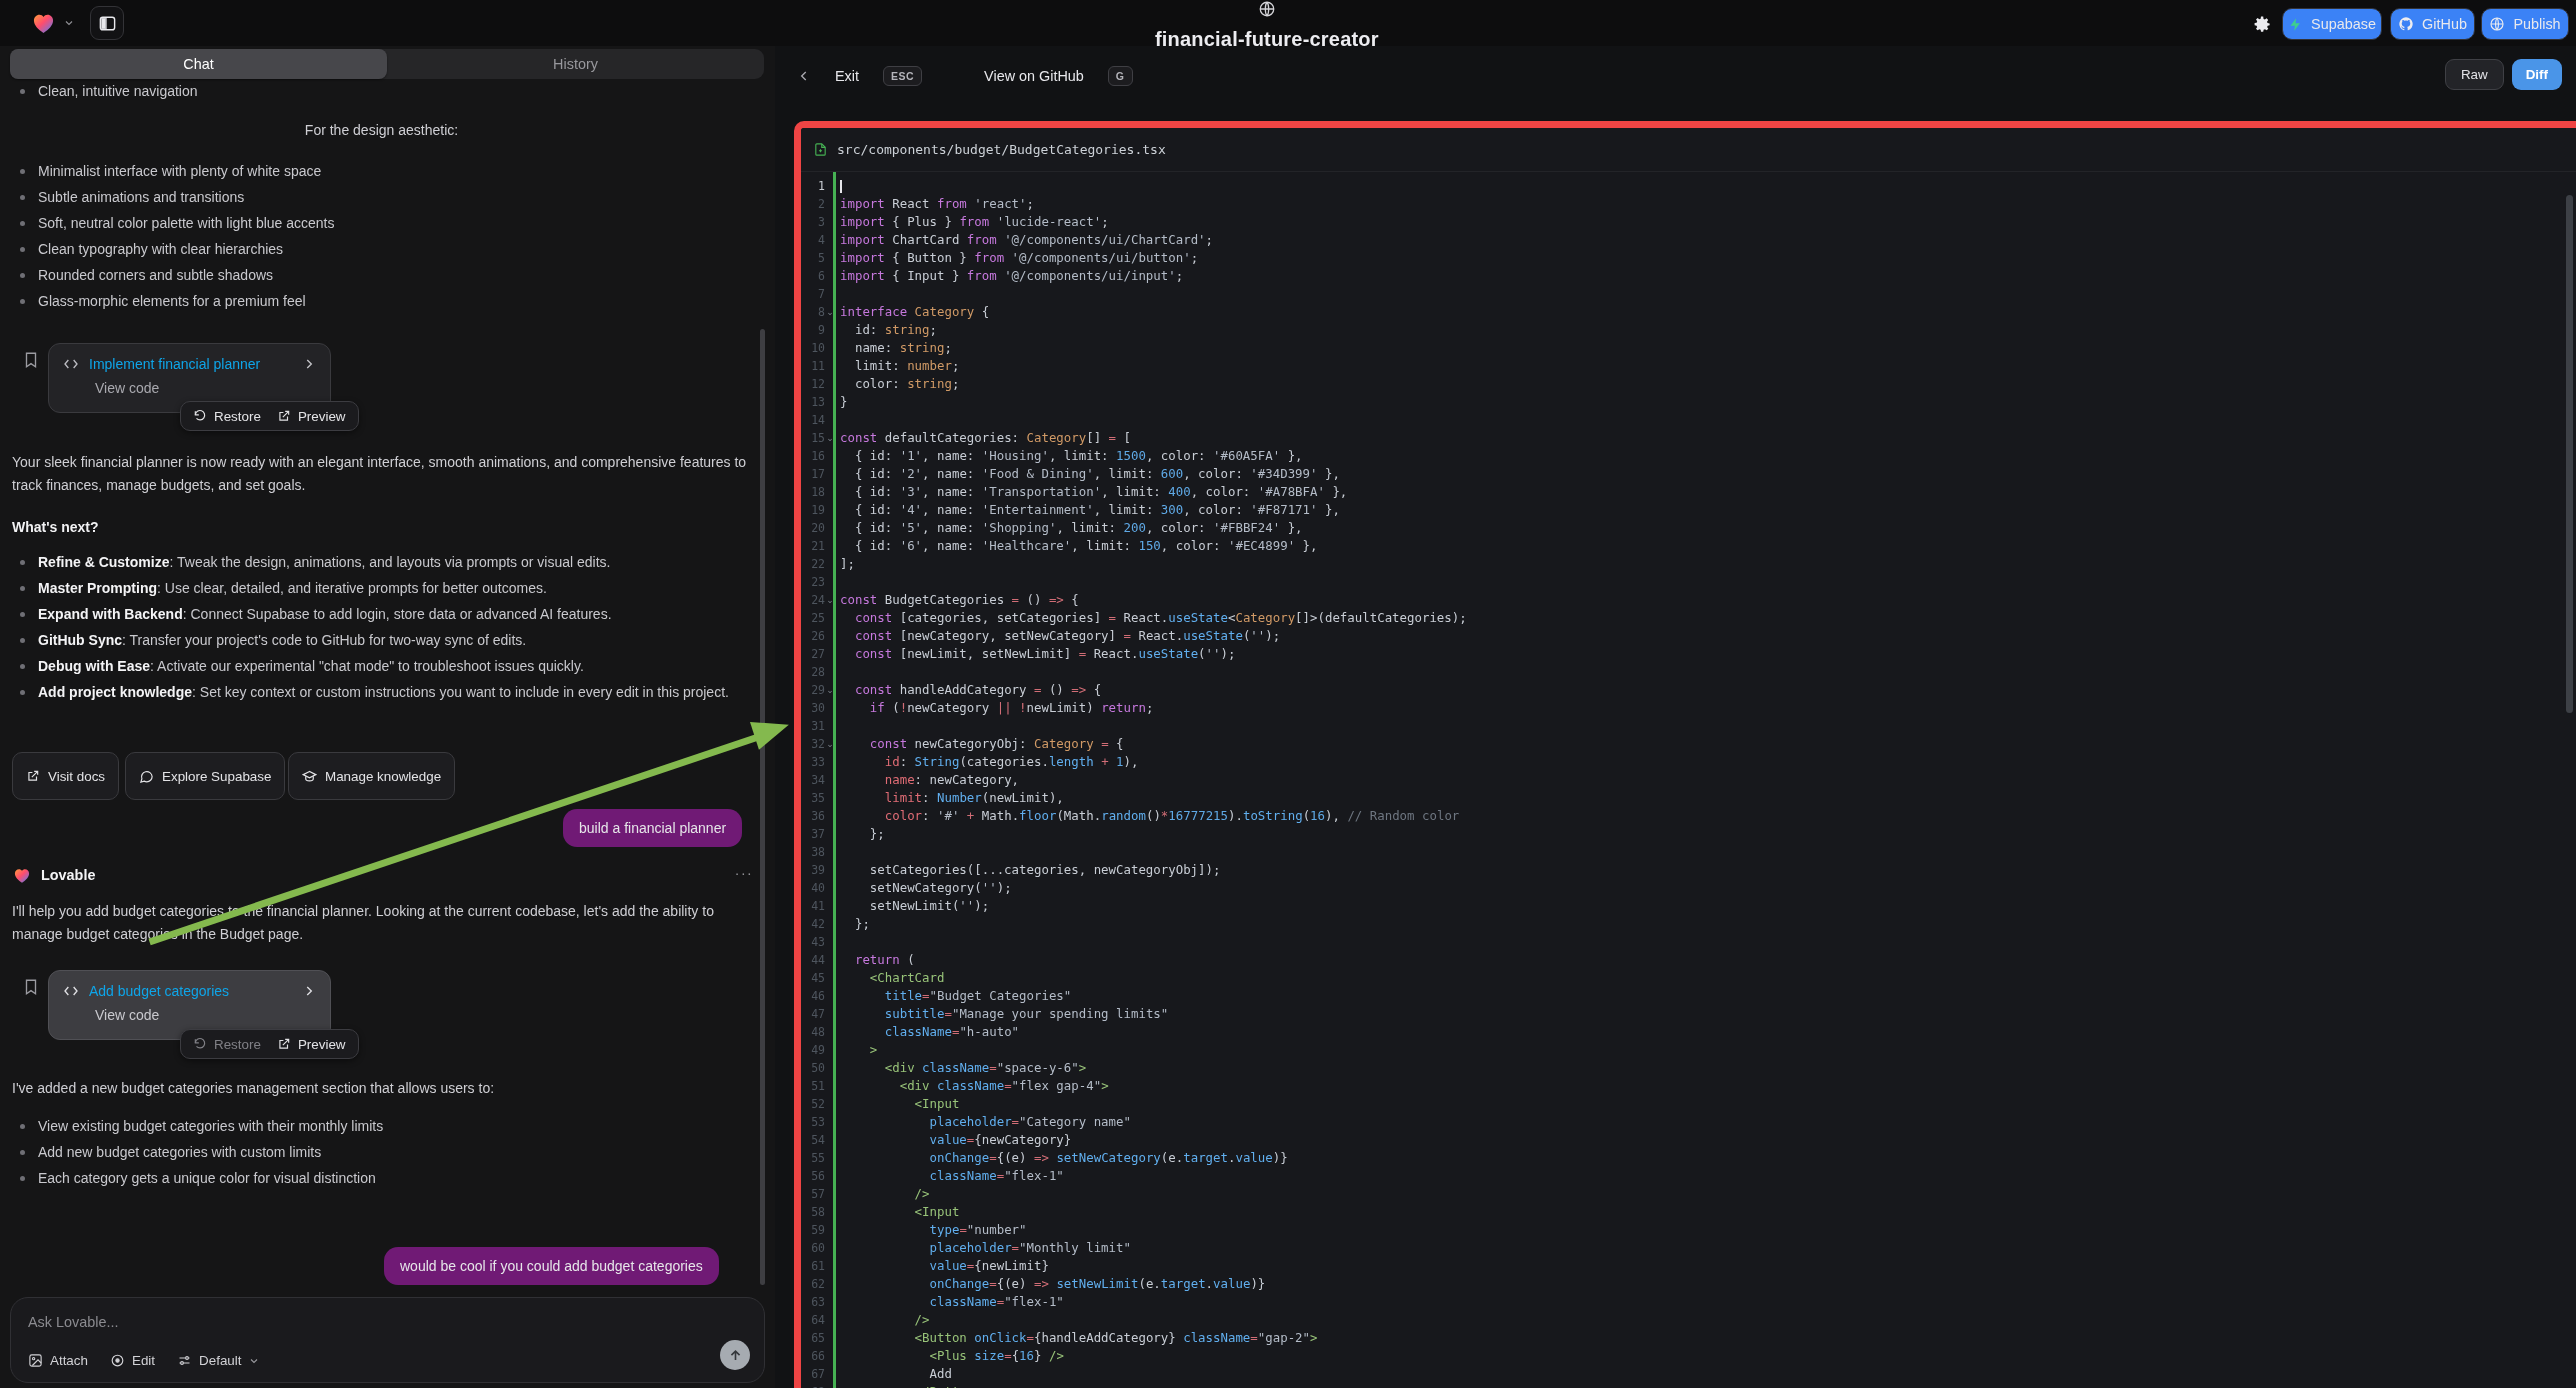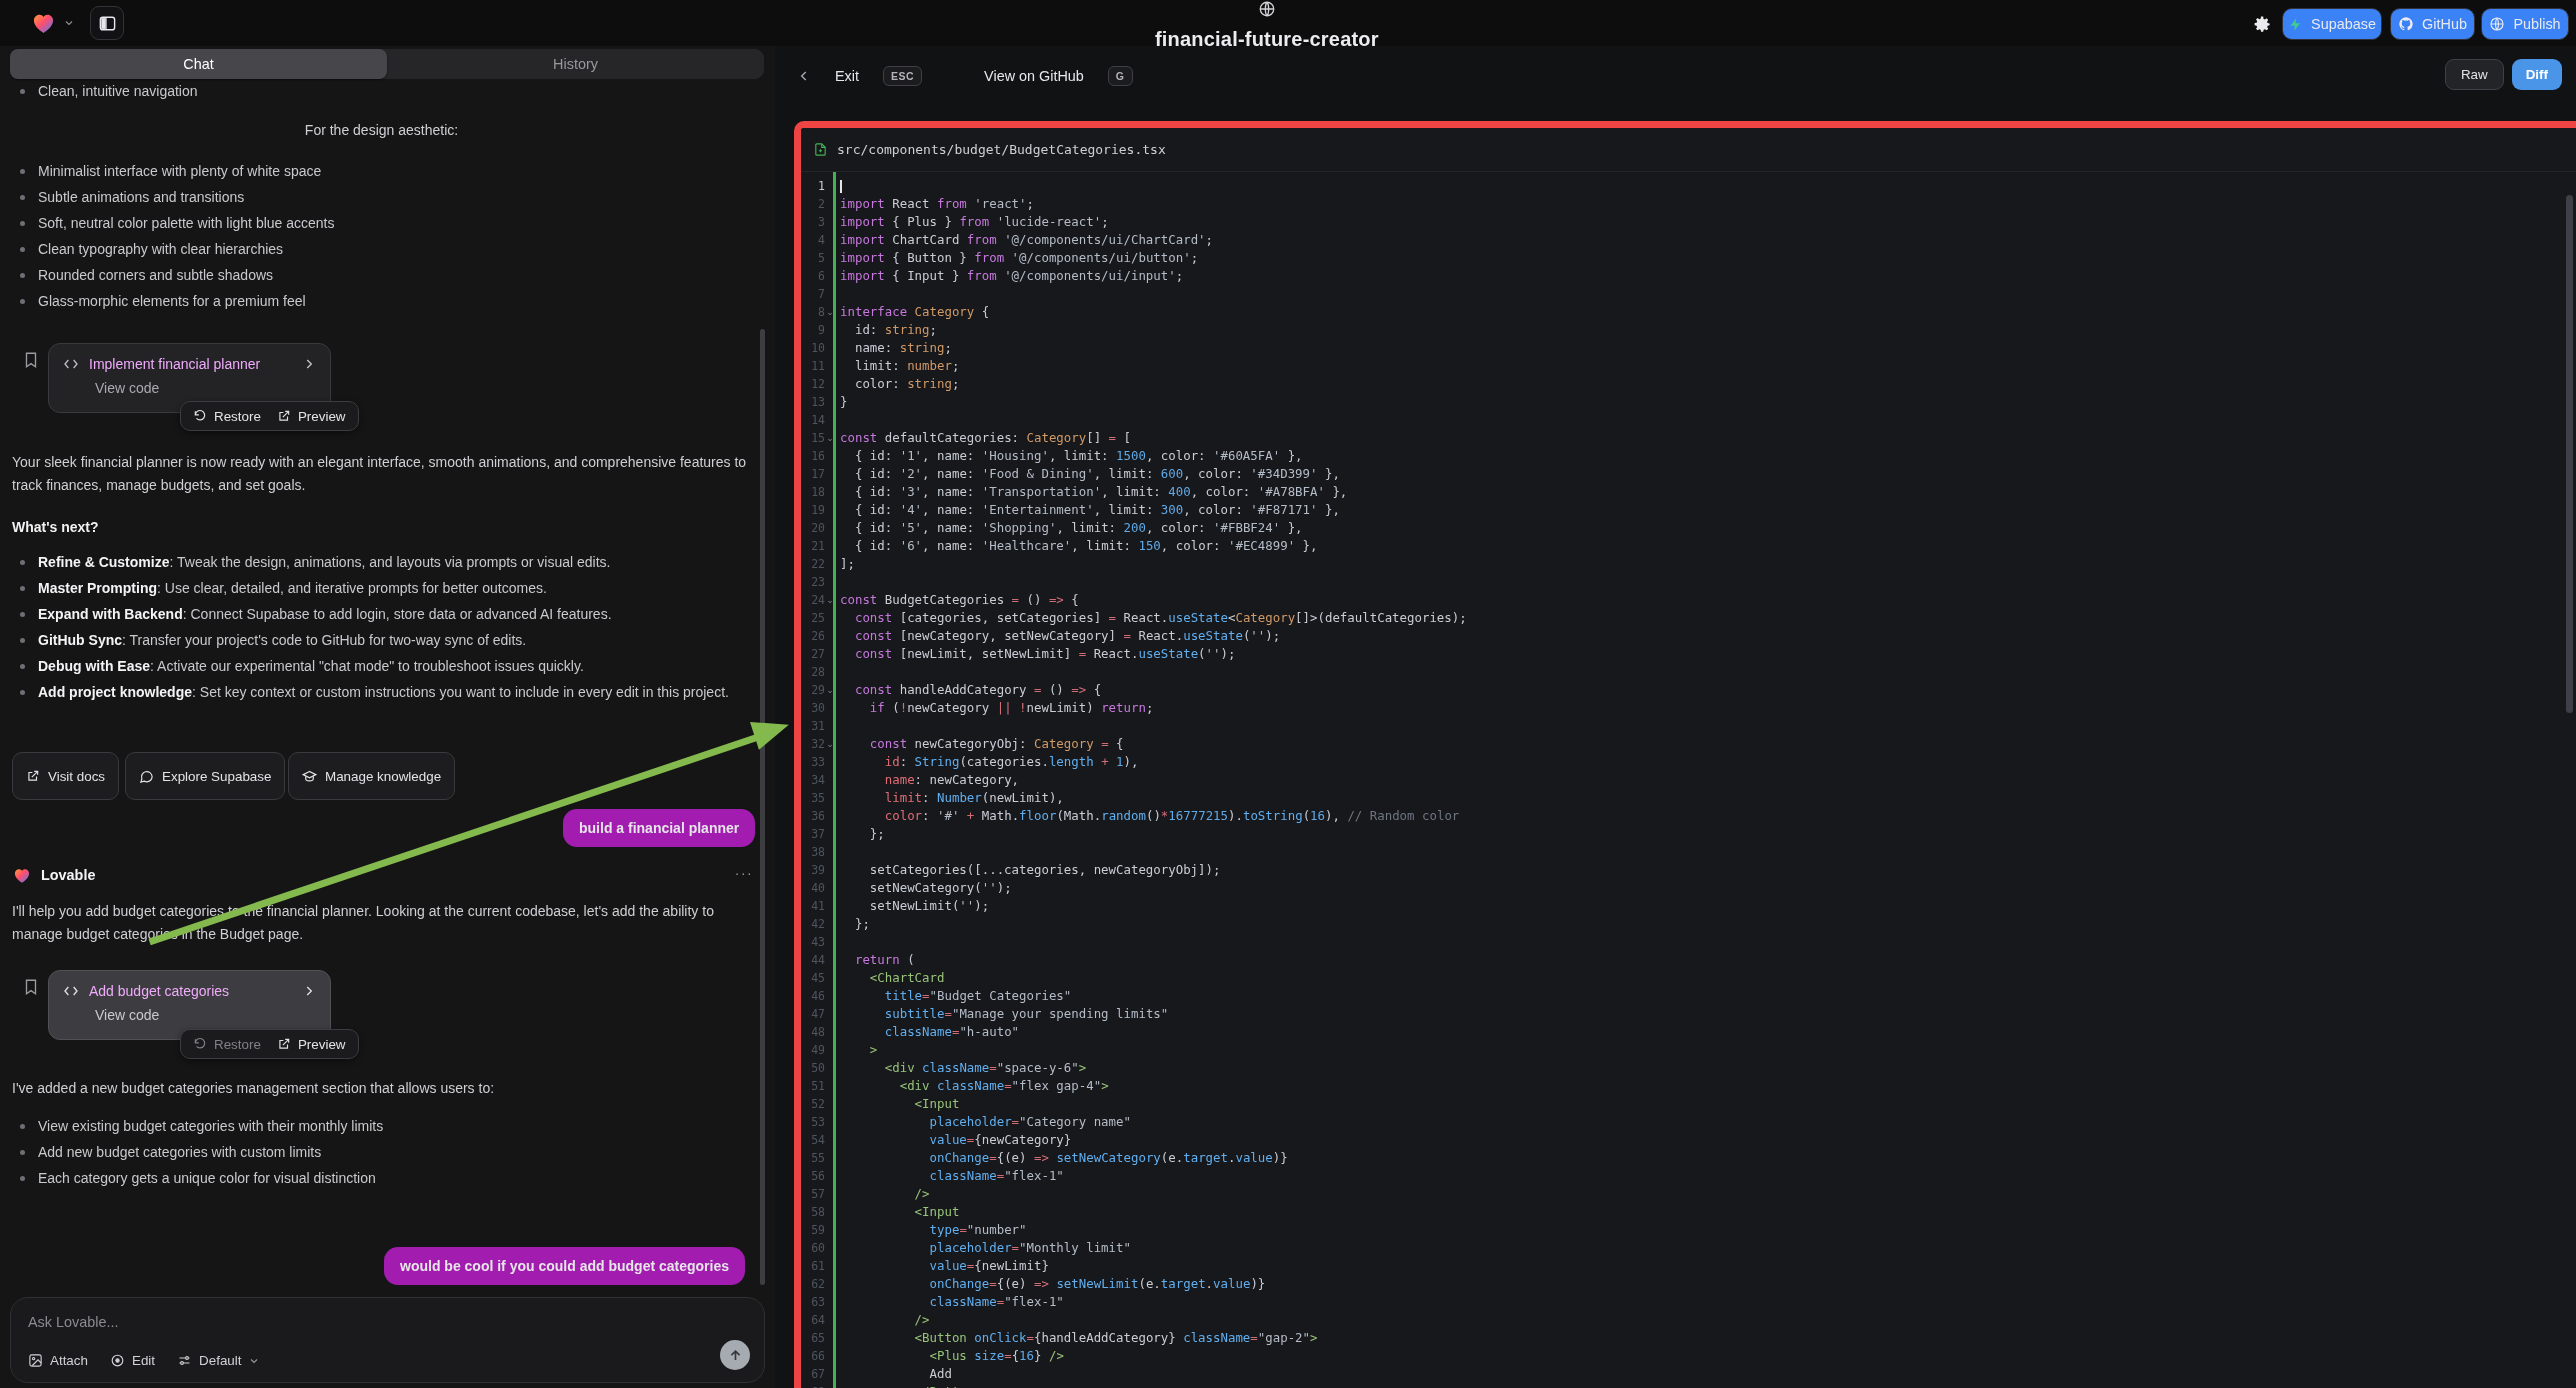--- a/index.html
+++ b/index.html
@@ -26,29 +26,29 @@
   .chat-body { position:absolute; left:0; top:0; width:775px; height:1342px; }
   .p-abs { position:absolute; left:12px; width:739px; font-size:14px; color:#cfcfd4; line-height:23px; }
   .heading { font-weight:700; color:#f2f2f4; }
   ul.blist { list-style:none; }
   ul.blist li { position:relative; padding-left:38px; line-height:26px; color:#c9c9ce; font-size:14px; }
   ul.blist li .dot { position:absolute; left:20px; top:11px; width:5px; height:5px; border-radius:50%; background:#6f6f75; }
   ul.blist li b { color:#f4f4f6; font-weight:700; }
 
   .ver-card { position:absolute; left:48px; width:283px; height:70px; border-radius:12px; border:1px solid #3a3a3e; background:#232326; padding:12px 14px; }
   .ver-card.selected { background:#3d3d41; border-color:#505055; }
-  .ver-row { display:flex; align-items:center; gap:10px; color:#f0abfc; font-size:14px; font-weight:500; }
+  .ver-row { display:flex; align-items:center; gap:10px; color:#0ea5e9; font-size:14px; font-weight:500; }
   .ver-row .grow { flex:1; }
   .ver-link { margin-left:32px; margin-top:8px; font-size:14px; color:#a9a9af; }
   .bookmark { position:absolute; left:22px; color:#9b9ba1; }
   .pill { position:absolute; left:180px; height:30px; border:1px solid #3c3c41; background:#1b1b1e; border-radius:10px; display:flex; align-items:center; gap:16px; padding:0 12px; font-size:13.4px; color:#e3e3e6; box-shadow:0 2px 6px rgba(0,0,0,.45); }
   .pill .item { display:flex; align-items:center; gap:7px; }
   .pill .dim { color:#808086; }
 
-  .chip { position:absolute; background:#a21caf; color:#e6e6e9; font-size:14px; border-radius:14px; padding:11px 16px;font-weight:bold; }
+  .chip { position:absolute; background:#701a75; color:#e6e6e9; font-size:14px; border-radius:14px; padding:11px 16px; }
 
   .lovable-row { position:absolute; left:12px; display:flex; align-items:center; gap:9px; color:#f4f4f6; font-size:14.4px; font-weight:700; }
   .more-dots { position:absolute; left:735px; color:#8f8f94; font-size:15px; letter-spacing:2px; }
 
   .act-btn { position:absolute; height:48px; border:1px solid #3a3a3e; background:#1d1d20; border-radius:10px; color:#e3e3e6; font-size:13.4px; display:inline-flex; align-items:center; gap:8px; padding:0 13px; }
 
   .ask-box { position:absolute; left:10px; top:1251px; width:755px; height:86px; background:#1a1a1d; border:1px solid #303034; border-radius:18px; }
   .ask-ph { position:absolute; left:17px; top:16px; font-size:14.4px; color:#8b8b90; }
   .ask-tools { position:absolute; left:17px; bottom:14px; display:flex; align-items:center; gap:22px; font-size:13.4px; color:#d2d2d6; }
   .ask-tools .tool { display:flex; align-items:center; gap:7px; }

